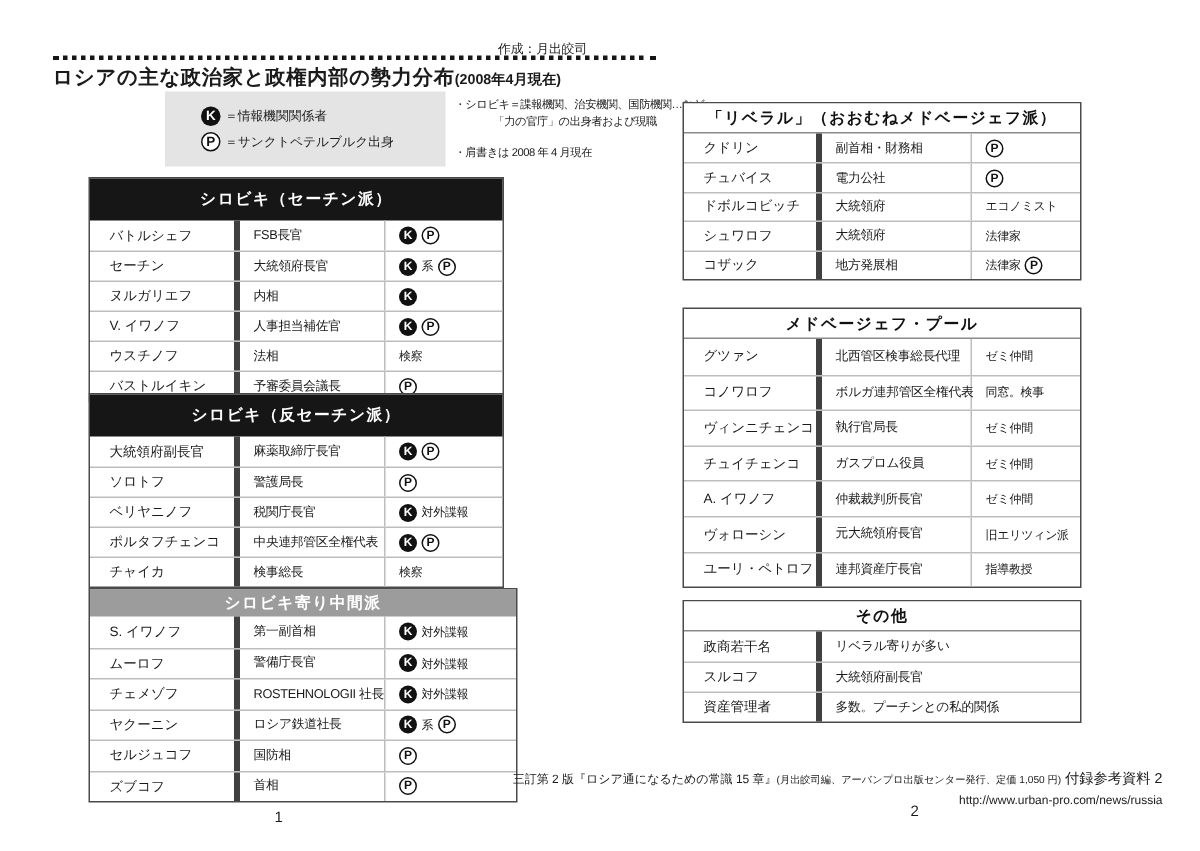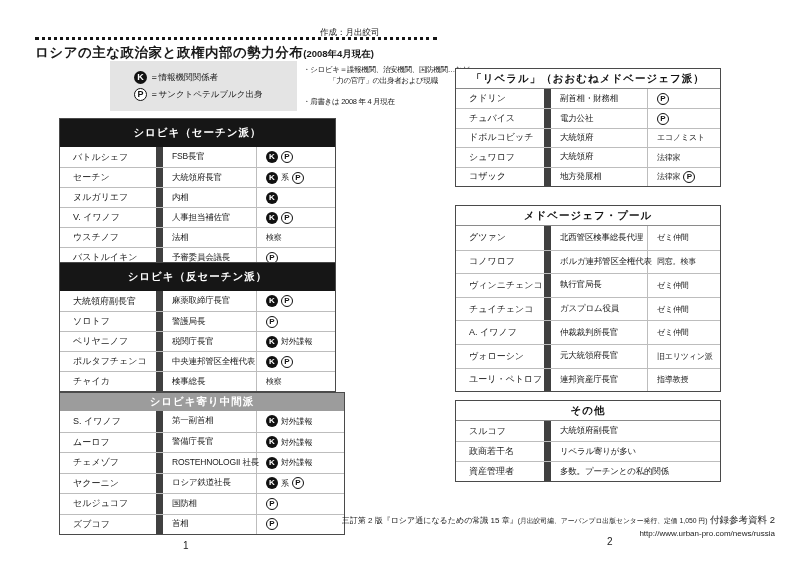--- a/index.html
+++ b/index.html
@@ -9,21 +9,21 @@
     background:#ffffff;
     color:#1a1a1a;
     font-family:"Liberation Sans","DejaVu Sans",sans-serif;
     overflow:hidden;
   }
 
   
   #title-block { position:absolute; left:35px; top:16px; white-space:nowrap;margin-top:27px; }
   #title-block .main { font-size:13.5px; font-weight:bold; letter-spacing:.5px; }
   #title-block .date { font-size:9.5px; font-weight:bold; }
-  #author { position:absolute; left:320px; top:27px; font-size:8.5px; }
+  #author { position:absolute; left:332px; top:27px; font-size:8.5px; }
   #dotline { position:absolute; left:35px; top:29px; width:402px; height:11px;
              border-bottom:3.5px dotted #161616; }
 
   
   #legend { position:absolute; left:110px; top:61px; width:187px; height:50px;
             background:#e4e4e4; padding:8px 0 0 24px; }
   .legend-line { display:flex; align-items:center; gap:3px; height:17px; font-size:8.5px; }
   #notes { position:absolute; left:303px; top:64px; font-size:7.5px;
            letter-spacing:-.3px; line-height:11px; white-space:nowrap; }
   #notes .indent { padding-left:26px; }
@@ -34,21 +34,21 @@
   .thead { display:flex; align-items:center; justify-content:center;
            font-weight:bold; font-size:10.5px; letter-spacing:1px; }
   .th-black { background:#161616; color:#fff; height:28px; }
   .th-gray  { background:#9c9c9c; color:#fff; height:18px; }
   .th-plain { background:#fff; color:#111; height:20px; border-bottom:1px solid #8a8a8a; }
 
   .trow { display:flex; align-items:stretch; border-top:1px solid #bdbdbd; }
   .tbody .trow:first-child { border-top:none; }
   .c-name { display:flex; align-items:center; padding-left:13px; font-size:9px; }
   .c-title { display:flex; align-items:center; padding-left:9px; font-size:8.5px;
-             border-left:7px solid #404040; border-right:1px solid #bdbdbd;
+             border-left:4px solid #404040; border-right:1px solid #bdbdbd;
              letter-spacing:-.2px; white-space:nowrap; }
   .c-title.wide { flex:1; border-right:none; }
   .c-marks { display:flex; align-items:center; gap:3px; padding-left:9px; flex:1; }
 
   .lt .c-name { width:96px; }  .lt .c-title { width:101px; }
   .rt .c-name { width:88px; }  .rt .c-title { width:104px; }
 
   .rh195 .trow { height:19.4px; }
   .rh20  .trow { height:20px; }
   .rh205 .trow { height:20.5px; }
@@ -349,26 +349,26 @@
           <span class="mt">指導教授</span>
         </div>
       </div>
     </div>
 </div>
 
 <div id="r3" class="tbl rt">
   <div class="thead th-plain">その他</div>
   <div class="tbody rh20">
       <div class="trow">
+        <div class="c-name">政商若干名</div>
+        <div class="c-title wide">リベラル寄りが多い</div>
+      </div>
+      <div class="trow">
         <div class="c-name">スルコフ</div>
         <div class="c-title wide">大統領府副長官</div>
-      </div>
-      <div class="trow">
-        <div class="c-name">政商若干名</div>
-        <div class="c-title wide">リベラル寄りが多い</div>
       </div>
       <div class="trow">
         <div class="c-name">資産管理者</div>
         <div class="c-title wide">多数。プーチンとの私的関係</div>
       </div>
     </div>
 </div>
 
 <div id="footer">
   <div>

